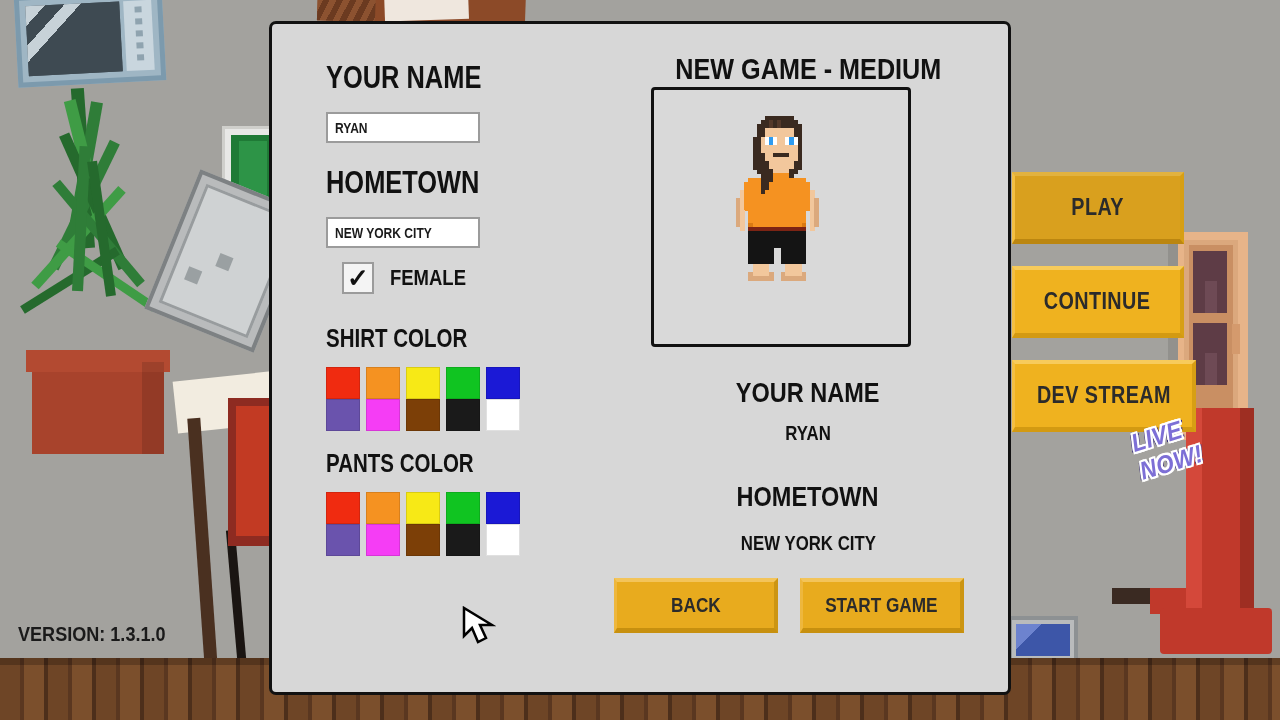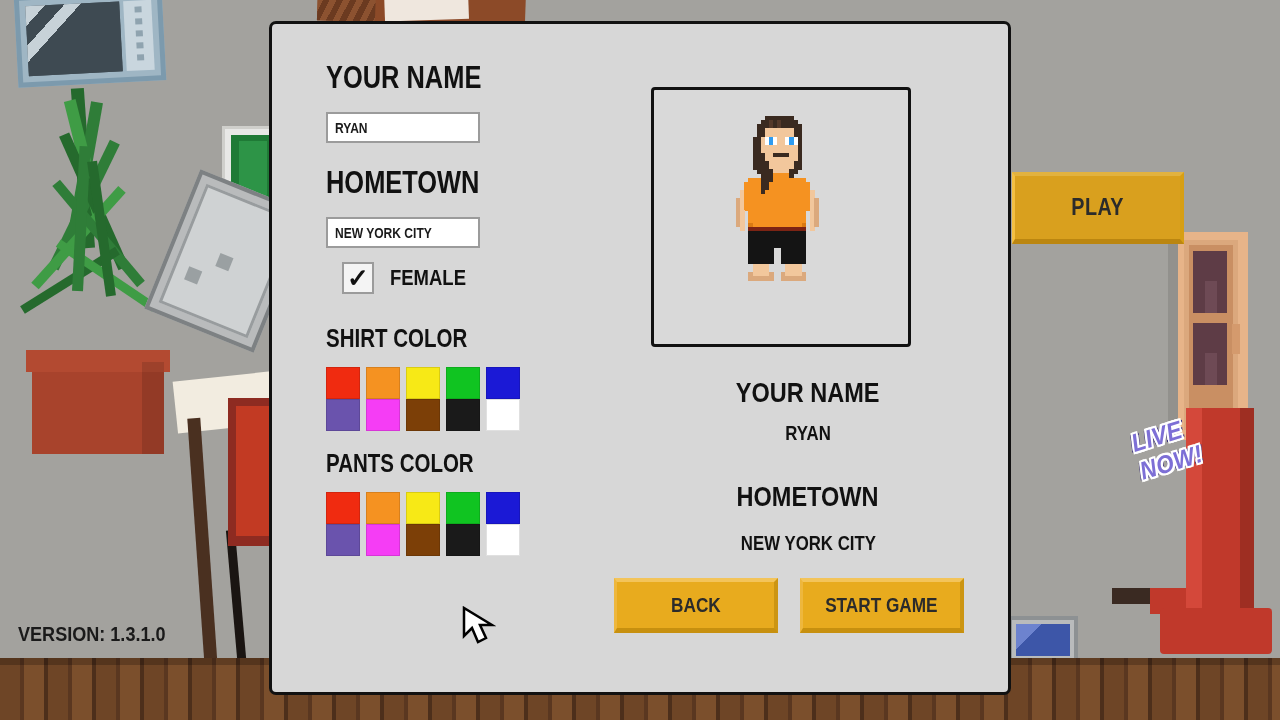--- a/index.html
+++ b/index.html
@@ -256,20 +256,26 @@
   <div class="bg-floor"></div>
   <div class="floor-planks"></div>
   <div class="floor-shadow"></div>
 
   <div class="version">VERSION: 1.3.1.0</div>
 
   <div class="menu">
     <div class="menu-btn sel">
       <span>PLAY</span>
     </div>
+    <div class="menu-btn">
+      <span>CONTINUE</span>
+    </div>
+    <div class="menu-btn wide">
+      <span>DEV STREAM</span>
+    </div>
   </div>
 
   <div class="live-badge">
     <span>LIVE NOW!</span>
   </div>
 
   <div class="dialog">
 
     <div class="col-left">
       <div class="h-lbl">YOUR NAME</div>
@@ -312,20 +318,23 @@
           <div class="swatch" style="background: rgb(27, 25, 214);"></div>
           <div class="swatch" style="background: rgb(106, 83, 173);"></div>
           <div class="swatch" style="background: rgb(245, 61, 245);"></div>
           <div class="swatch" style="background: rgb(124, 63, 7);"></div>
           <div class="swatch" style="background: rgb(26, 26, 26);"></div>
           <div class="swatch" style="background: rgb(255, 255, 255);"></div>
         </div>
     </div>
 
     <div class="col-right">
+      <div class="ng-title">
+        <span>NEW GAME - MEDIUM</span>
+      </div>
 
       <div class="pbox">
         <div class="sprite" id="sprite">
             <div class="px" style="left: 110.8px; top: 26px; width: 4.7px; height: 4.7px; background: rgb(58, 42, 32);"></div>
             <div class="px" style="left: 114.9px; top: 26px; width: 4.7px; height: 4.7px; background: rgb(58, 42, 32);"></div>
             <div class="px" style="left: 119px; top: 26px; width: 4.7px; height: 4.7px; background: rgb(58, 42, 32);"></div>
             <div class="px" style="left: 123.1px; top: 26px; width: 4.7px; height: 4.7px; background: rgb(58, 42, 32);"></div>
             <div class="px" style="left: 127.2px; top: 26px; width: 4.7px; height: 4.7px; background: rgb(58, 42, 32);"></div>
             <div class="px" style="left: 131.3px; top: 26px; width: 4.7px; height: 4.7px; background: rgb(58, 42, 32);"></div>
             <div class="px" style="left: 135.4px; top: 26px; width: 4.7px; height: 4.7px; background: rgb(58, 42, 32);"></div>

